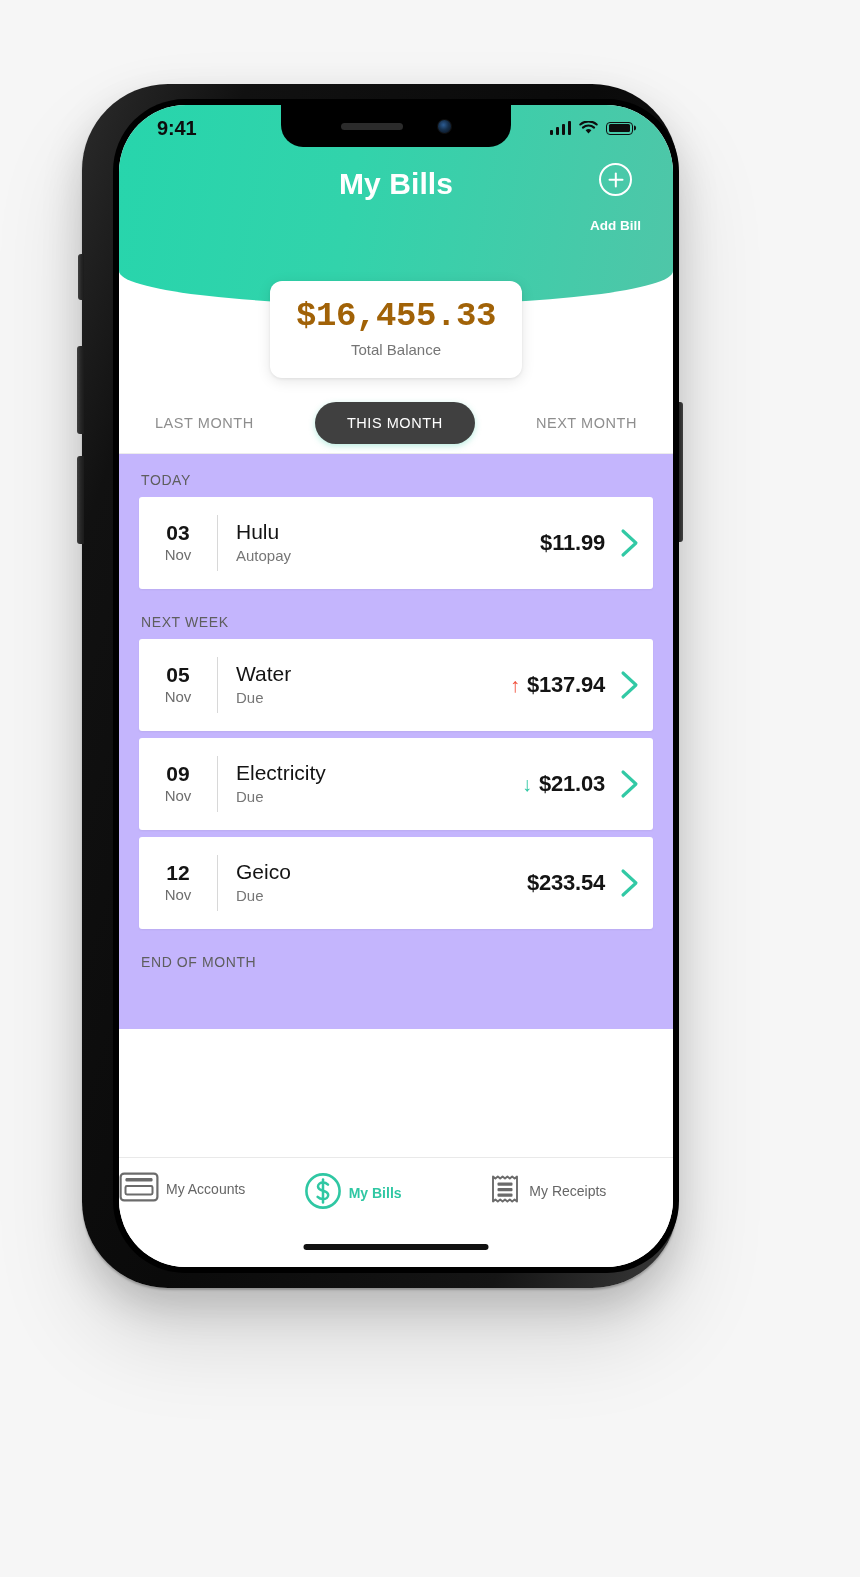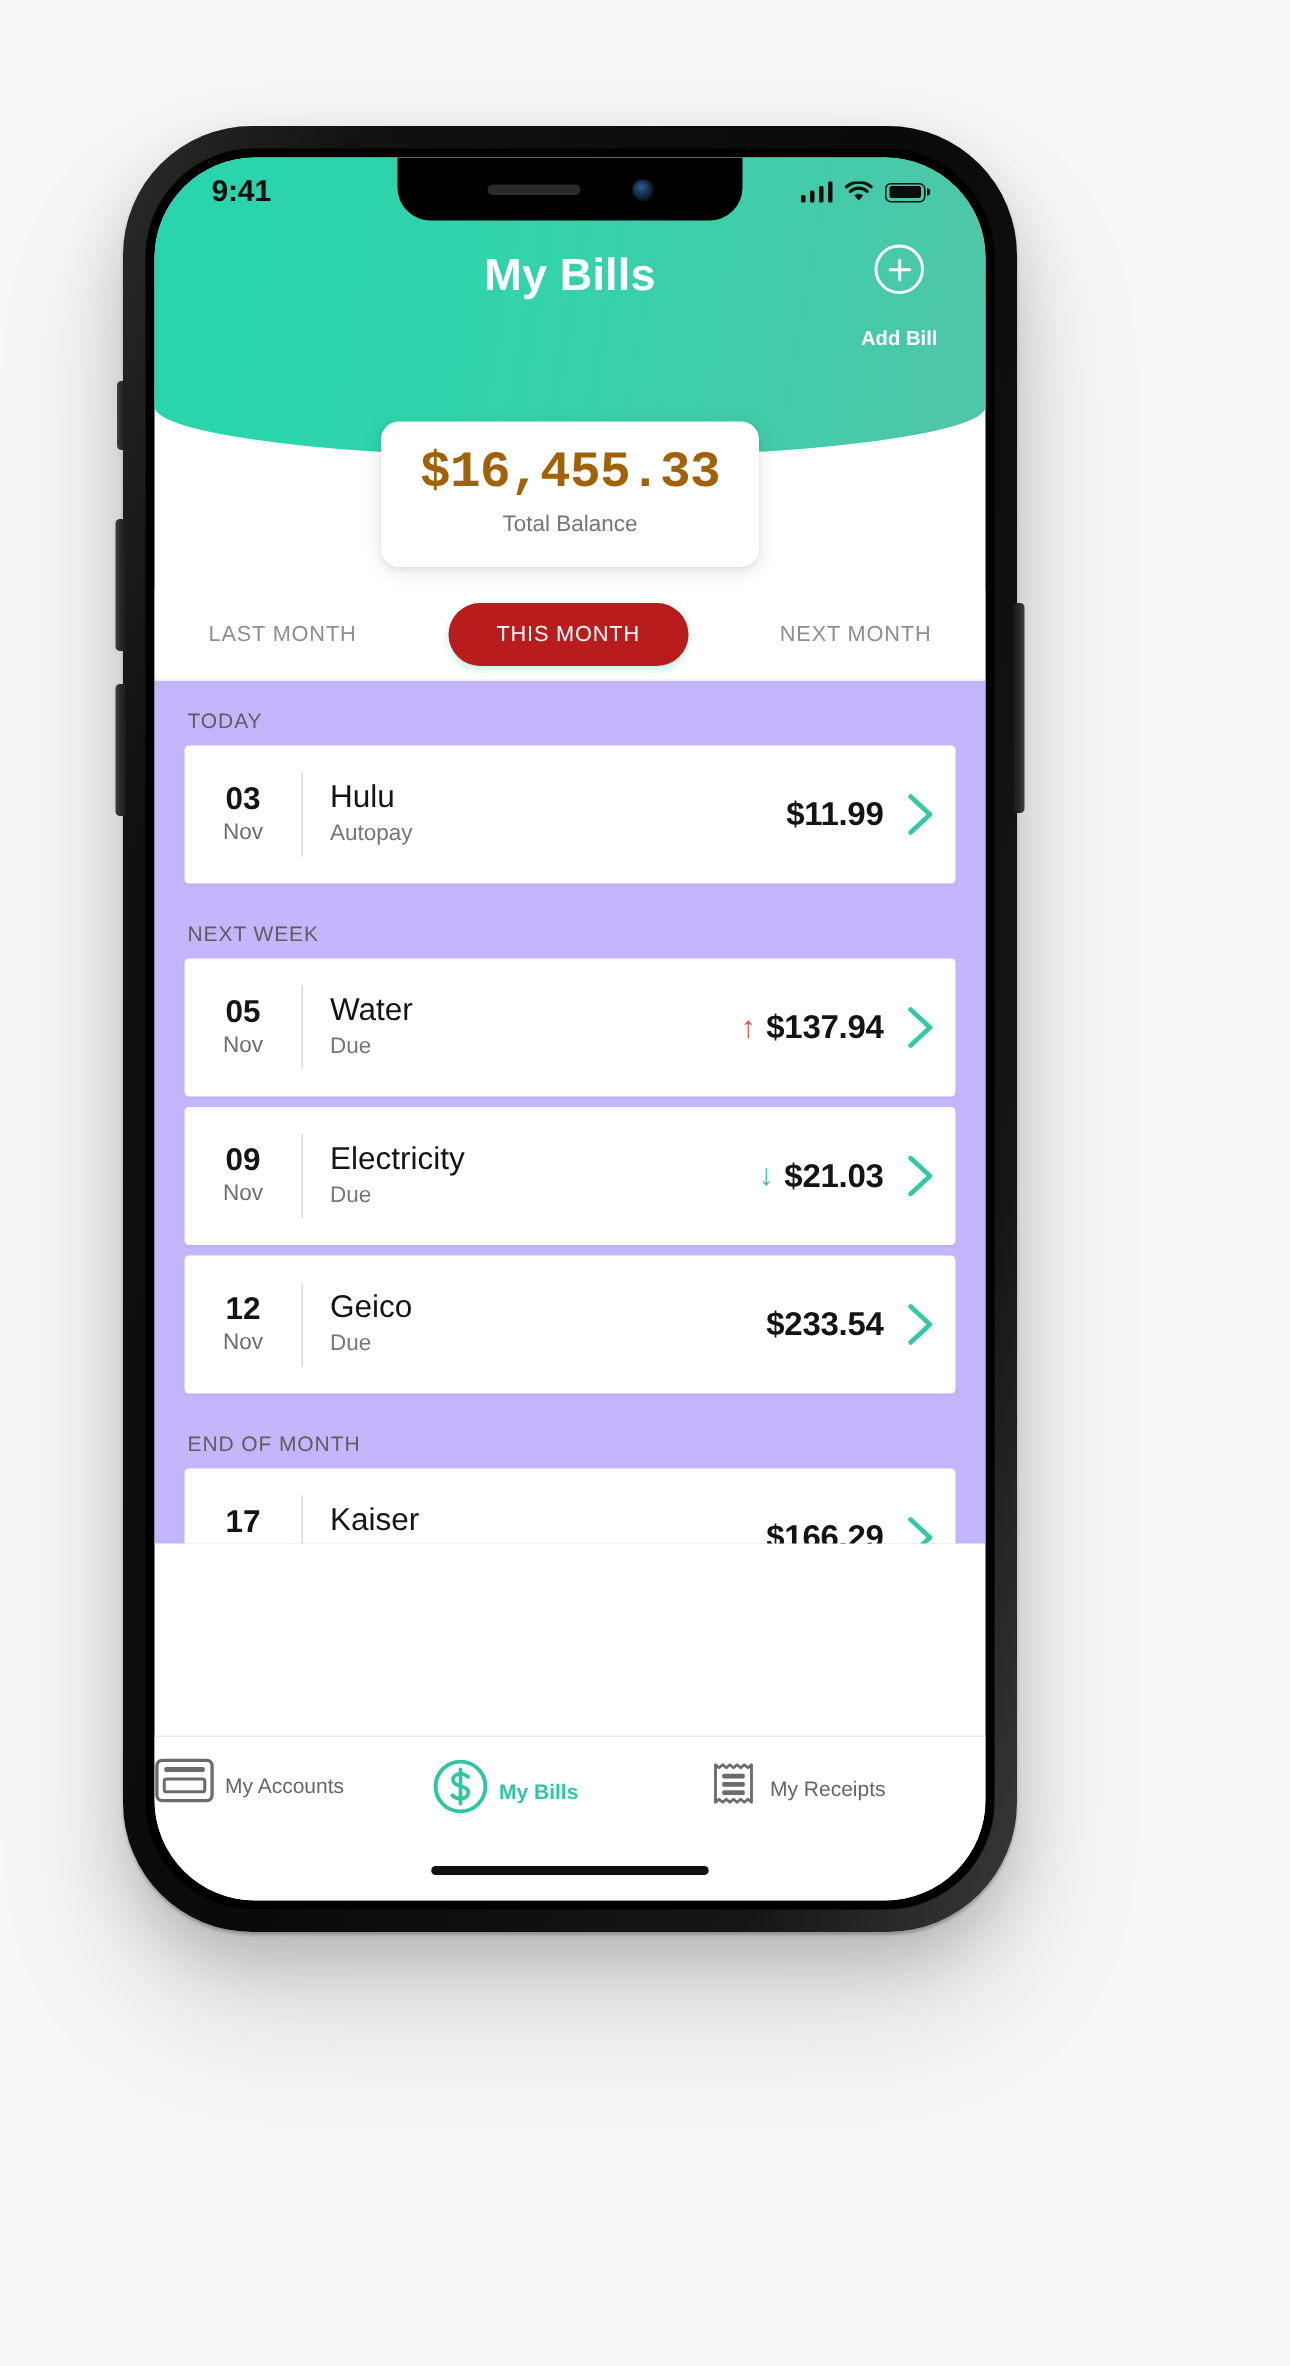--- a/index.html
+++ b/index.html
@@ -26,20 +26,21 @@
                 0 18px 40px rgba(0,0,0,.17),
                 0 50px 90px rgba(0,0,0,.13);
     padding: 15px;
   }
   #phone-inner-bezel {
     width: 100%; height: 100%;
     border-radius: 72px;
     background: #000;
     padding: 6px;
     position: relative;
+    margin-left: 16px;
   }
   #phone-screen {
     width: 100%; height: 100%;
     border-radius: 67px;
     background: #ffffff;
     overflow: hidden;
     position: relative;
   }
 
   
@@ -224,21 +225,21 @@
   .month-tab {
     font-size: 14.5px;
     letter-spacing: .55px;
     color: #8e8e8e;
     padding: 13px 14px;
     border-radius: 24px;
     cursor: pointer;
     white-space: nowrap;
   }
   .month-tab.active {
-    background: #b91c1c;
+    background: #404040;
     color: #ffffff;
     padding: 13px 32px;
     font-weight: 500;
     box-shadow: 0 2px 6px rgba(57,207,169,.35);
   }
 
   
   #bills-list {
     background: #c4b5fd;
     padding: 0 0 10px;
@@ -504,39 +505,20 @@
             <div class="bill-amount-wrap">
               <div class="bill-amount">$233.54</div>
             </div>
             <div class="chevron-icon">
               <svg width="22" height="32" viewBox="0 0 22 32">
                 <path d="M4 4 L17 16 L4 28" stroke="#32c9a5" stroke-width="3.1" fill="none" stroke-linecap="round" stroke-linejoin="round"></path>
               </svg>
             </div>
           </div>
           <div class="section-label">END OF MONTH</div>
-          <div class="bill-row">
-            <div class="bill-date">
-              <div class="bill-day">17</div>
-              <div class="bill-month">Nov</div>
-            </div>
-            <div class="bill-divider"></div>
-            <div class="bill-info">
-              <div class="bill-name">Kaiser</div>
-              <div class="bill-status">Due</div>
-            </div>
-            <div class="bill-amount-wrap">
-              <div class="bill-amount">$166.29</div>
-            </div>
-            <div class="chevron-icon">
-              <svg width="22" height="32" viewBox="0 0 22 32">
-                <path d="M4 4 L17 16 L4 28" stroke="#32c9a5" stroke-width="3.1" fill="none" stroke-linecap="round" stroke-linejoin="round"></path>
-              </svg>
-            </div>
-          </div>
         </div>
 
       <div id="tab-bar">
           <div class="tab-item">
             <span><svg width="40" height="30" viewBox="0 0 40 30">
                 <rect x="1.6" y="1.6" width="36.8" height="26.8" rx="3.5" stroke="#6b6b6b" stroke-width="2.2" fill="none"></rect>
                 <rect x="6.5" y="6" width="27" height="3.4" rx="1.2" fill="#6b6b6b"></rect>
                 <rect x="6.5" y="14" width="27" height="8.5" rx="1.4" stroke="#6b6b6b" stroke-width="2" fill="none"></rect>
               </svg></span>
             <span class="tab-label">My Accounts</span>

